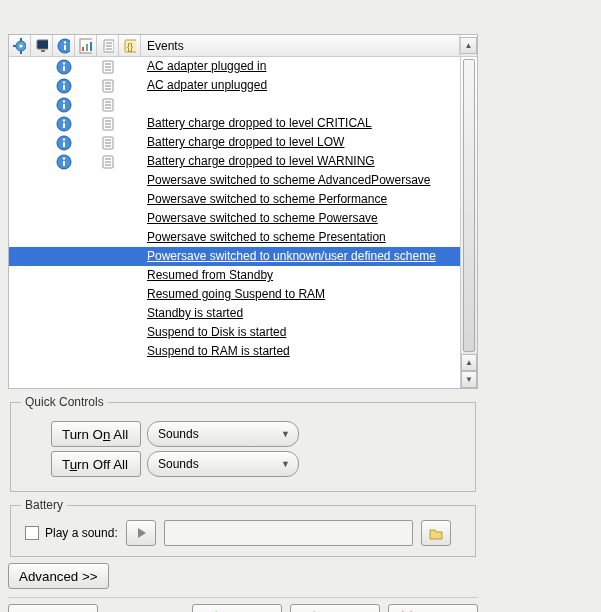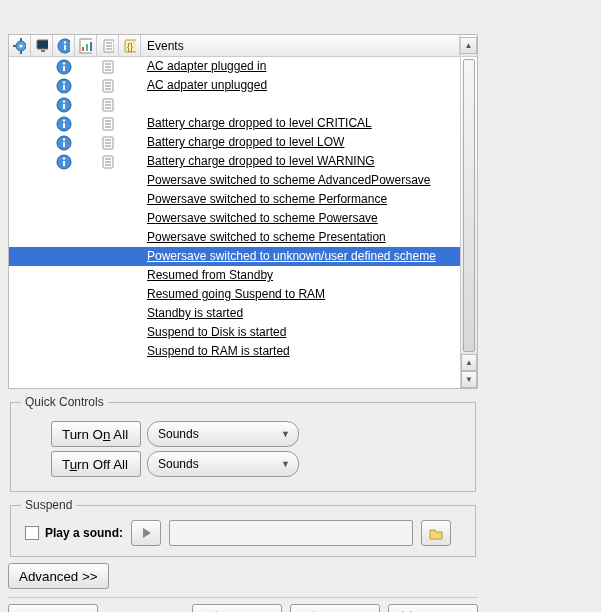--- a/index.html
+++ b/index.html
@@ -21,21 +21,21 @@
   .vbtn { height:17px; display:flex; align-items:center; justify-content:center; border:1px solid #bbb; margin:0; background:linear-gradient(#fafafa,#e2e2e2); font-size:8px; color:#555; cursor:pointer; }
   .vthumb { flex:1; margin:2px; border:1px solid #aaa; border-radius:2px; background:linear-gradient(#f5f5f5,#d8d8d8); }
   .fieldset { border:1px solid #bbb; border-radius:0; padding:8px 24px 10px 10px; margin-top:0; }
   .legend { padding:0 4px; color:#333; background:#eeeeec; }
   .qrow { display:flex; align-items:center; gap:6px; margin:4px 0 4px 30px; }
   .btn { height:26px; min-width:90px; padding:0 10px; border:1px solid #999; border-radius:3px; background:linear-gradient(#fdfdfd,#e4e4e2); display:inline-flex; align-items:center; justify-content:flex-start; gap:6px; cursor:pointer; }
   .btn.small { min-width:28px; padding:0 6px; }
   .select { height:26px; width:152px; border:1px solid #999; border-radius:12px; background:linear-gradient(#fdfdfd,#e4e4e2); display:inline-flex; align-items:center; padding:0 8px 0 10px; justify-content:space-between; cursor:pointer; }
   .select .arrow { font-size:9px; color:#555; }
   .actions-row { display:flex; align-items:center; gap:8px; }
-  .chk { display:inline-flex; align-items:flex-end; gap:6px; padding-left:4px;font-weight:bold; }
+  .chk { display:inline-flex; align-items:flex-end; gap:6px; padding-left:4px; }
   .chkbox { width:14px; height:14px; border:1px solid #888; background:#fff; }
   .txtinput { flex:1; height:26px; border:1px solid #999; background:#f4f4f2; border-radius:2px; }
   .bottombar { display:flex; align-items:center; gap:8px; margin-top:auto; }
   .bottombar .spacer-flex { flex:1; }
   svg.icon16 { width:16px; height:16px; } 
   .btn .lbl .accel { text-decoration:underline; }
   .lbl { display:inline-block; }
 </style>
 </head>
 <body>
@@ -354,21 +354,21 @@
           <span class="lbl"><span>T<span class="accel">u</span>rn Off All</span></span>
         </button>
     <div class="select">
           <span>Sounds</span>
           <span class="arrow">▼</span>
         </div>
   </div>
 </fieldset>
 
 <fieldset class="fieldset">
-  <legend class="legend">Suspend</legend>
+  <legend class="legend">Battery</legend>
   <div class="actions-row">
     <label class="chk">
       <span class="chkbox"></span>
       <span>Play a sound:</span>
     </label>
     <button class="btn small">
           <svg class="icon16">
             <use href="#ic-play"></use>
           </svg>
         </button>

